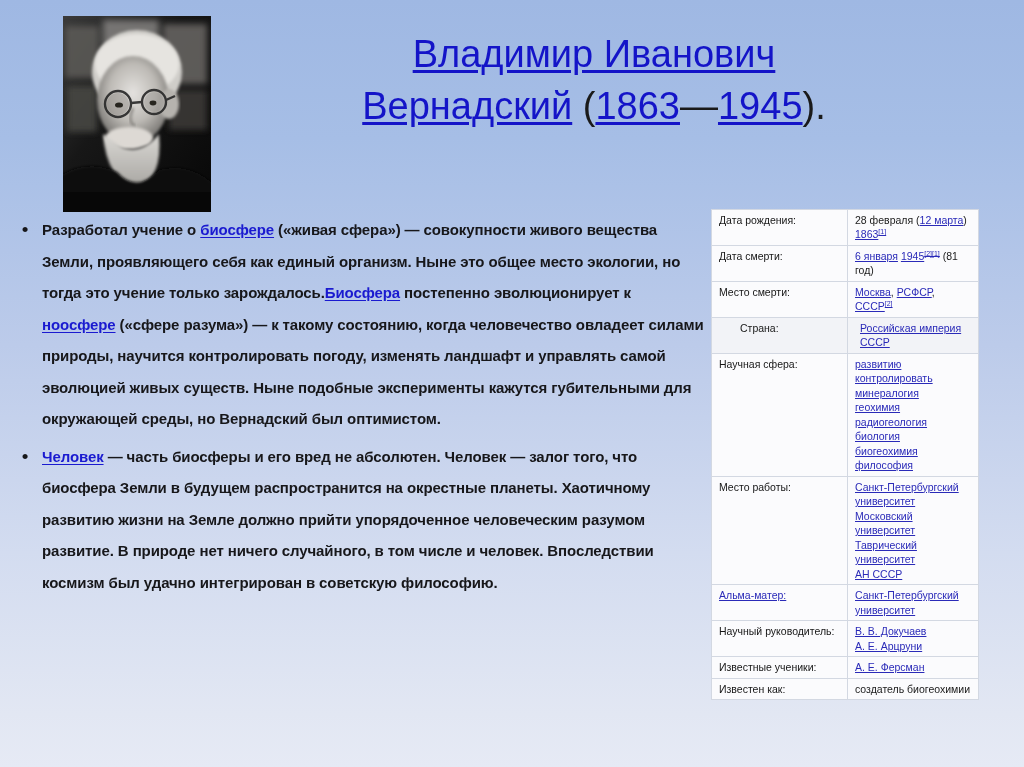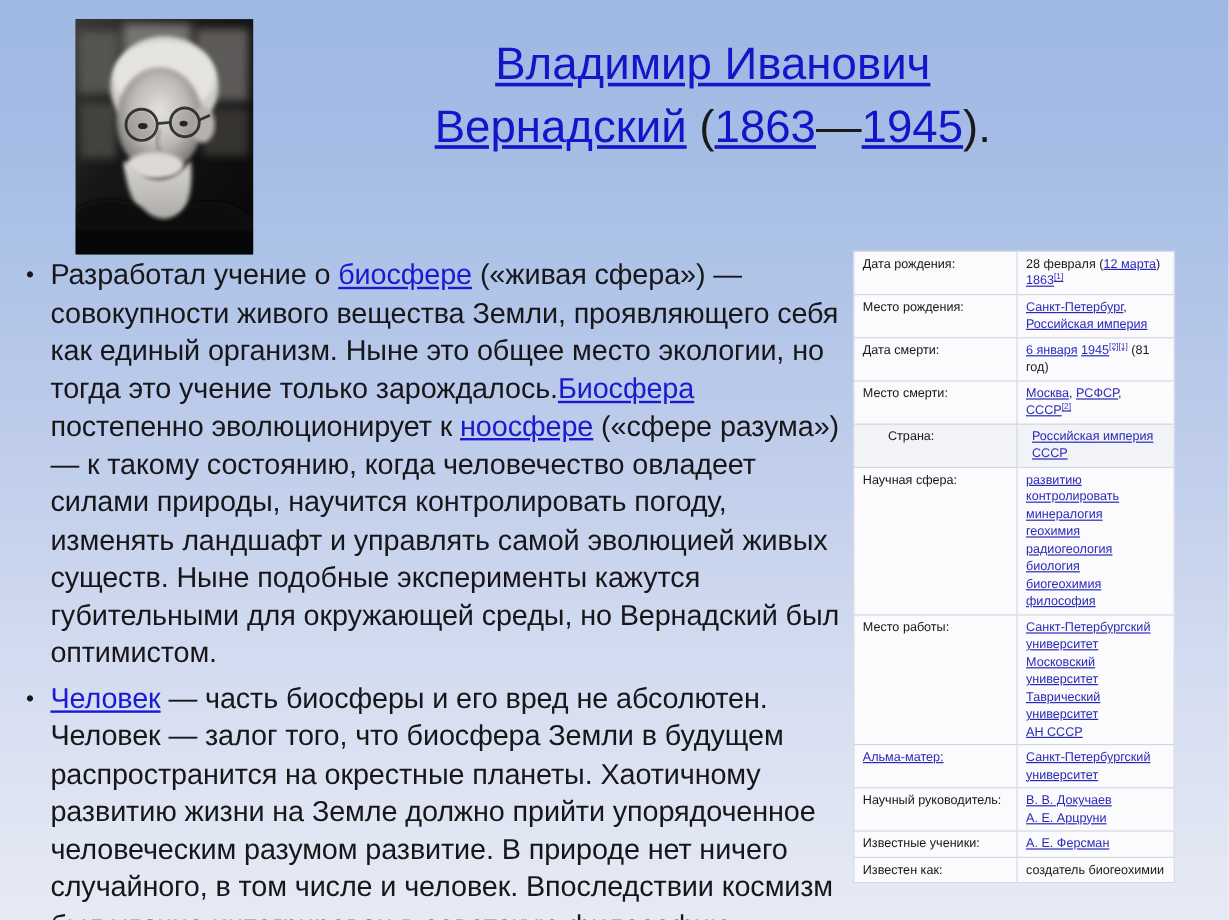--- a/index.html
+++ b/index.html
@@ -68,24 +68,25 @@
   .bullet-dot {
     width: 34px;
     flex: 0 0 34px;
     font-size: 19px;
     line-height: 31.5px;
     text-align: center;
     color: #17171a;
   }
   .bullet-text {
     flex: 1 1 auto;
-    font-size: 24px;
+    font-size: 15px;
     line-height: 31.5px;
     color: #17171a;
     letter-spacing: -0.1px;
+    font-weight: bold;
   }
   .lnk {
     color: #1a1ad0;
     text-decoration: underline;
     text-underline-offset: 2px;
   }
 
   
   #infobox {
     position: absolute;
@@ -223,27 +224,20 @@
 
   <table id="infobox">
     <tbody>
         <tr>
           <td class="k"><span>Дата рождения:</span></td>
           <td class="v">
             <span class="vline"><span class="plain">28 февраля (</span><span class="tl">12 марта</span><span class="plain">) </span><span class="tl">1863</span><sup>[1]</sup></span>
           </td>
         </tr>
         <tr>
-          <td class="k"><span>Место рождения:</span></td>
-          <td class="v">
-            <span class="vline"><span class="tl">Санкт-Петербург</span><span class="plain">,</span></span>
-            <span class="vline"><span class="tl">Российская империя</span></span>
-          </td>
-        </tr>
-        <tr>
           <td class="k"><span>Дата смерти:</span></td>
           <td class="v">
             <span class="vline"><span class="tl">6 января</span><span class="plain"> </span><span class="tl">1945</span><sup>[2][1]</sup><span class="plain"> (81 год)</span></span>
           </td>
         </tr>
         <tr>
           <td class="k"><span>Место смерти:</span></td>
           <td class="v">
             <span class="vline"><span class="tl">Москва</span><span class="plain">, </span><span class="tl">РСФСР</span><span class="plain">, </span><span class="tl">СССР</span><sup>[2]</sup></span>
           </td>

